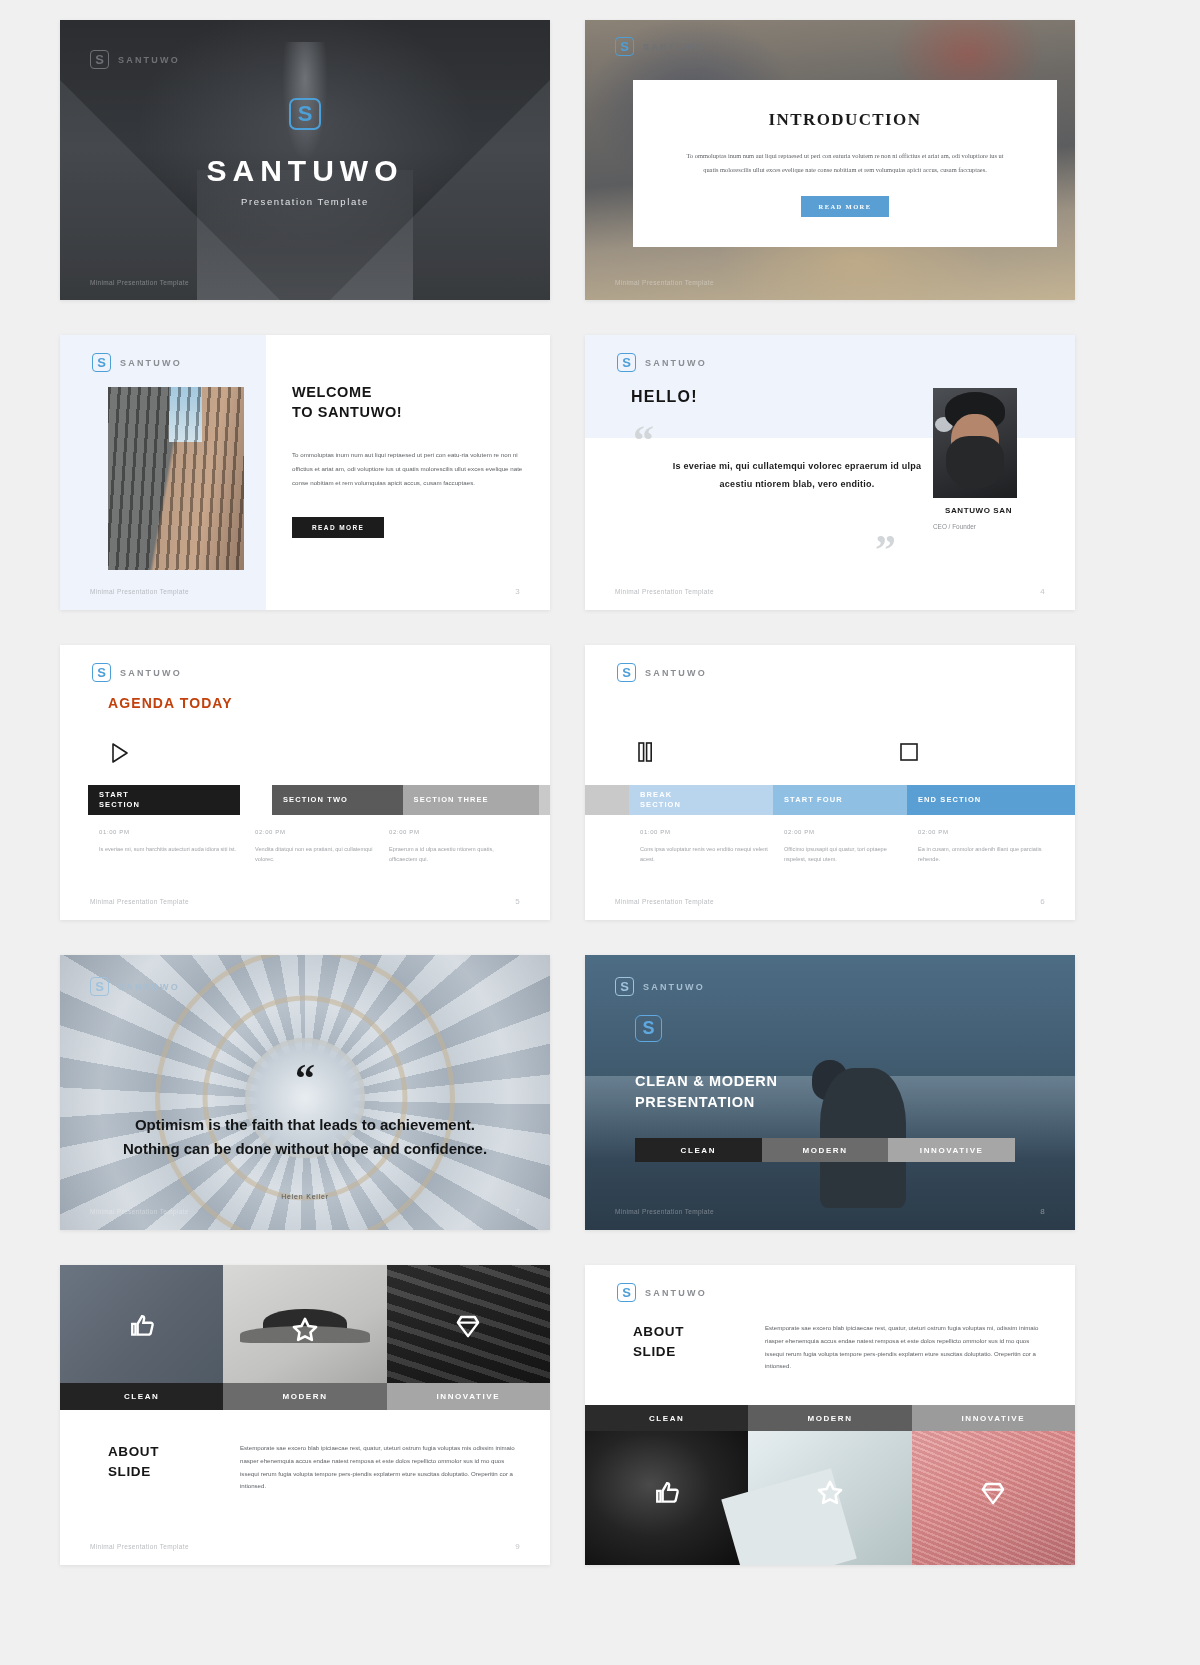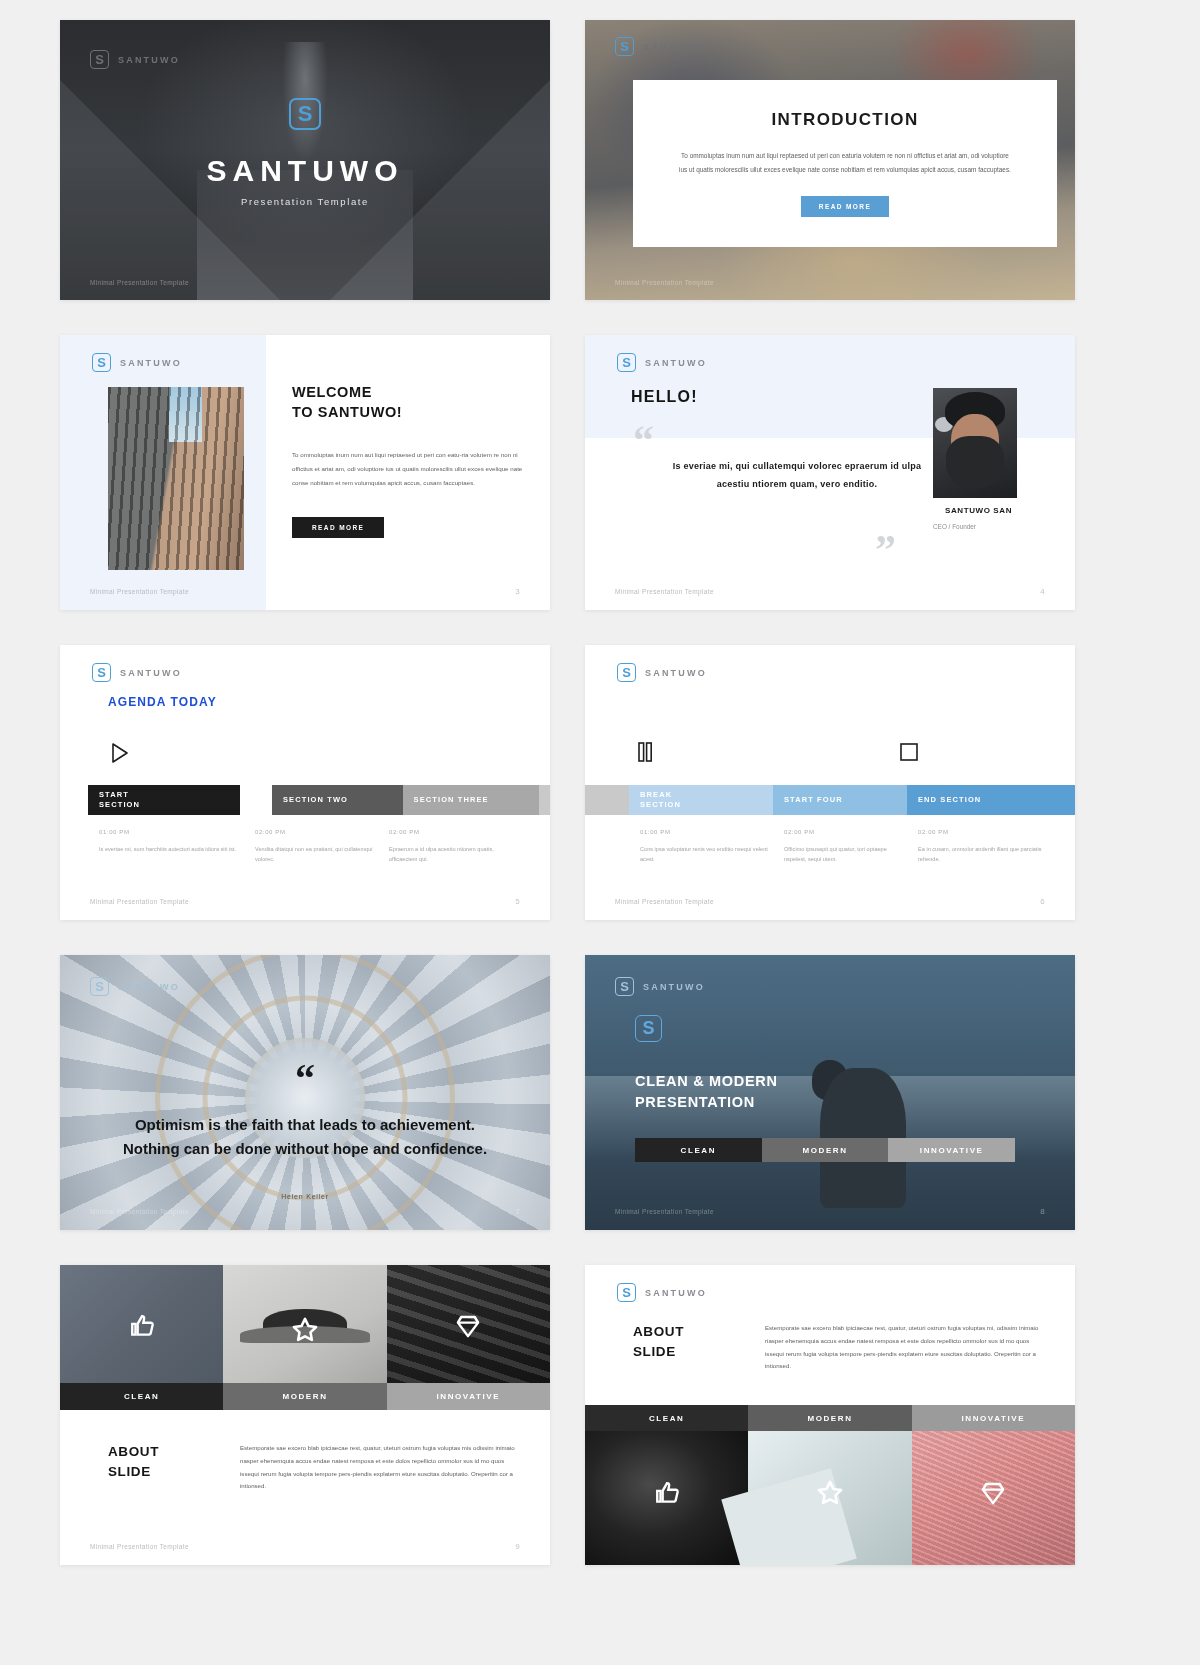--- a/index.html
+++ b/index.html
@@ -247,21 +247,21 @@
       <span class="pg"></span>
     </div>
   </div>
 
   <div class="slide">
     <div class="bg bg-desk"></div>
     <div class="logo-row" style="left:30px; top:17px;">
       <span class="logo-mark"></span>
       <span class="logo-word dim">SANTUWO</span>
     </div>
-    <div style="position:absolute; left:48px; right:18px; top:60px; bottom:53px; background:#fff; padding:30px 46px 0;">
+    <div style="position:absolute; left:48px; right:18px; top:60px; bottom:53px; background:#fff; padding:30px 46px 0;font-family:Liberation Serif, serif;">
       <div style="text-align:center; font-size:17px; font-weight:700; letter-spacing:1.4px; color:#1b1b1b;">INTRODUCTION</div>
       <div style="text-align:center; font-size:6.4px; line-height:2.2; color:#5e6165; margin-top:19px;">To ommoluptas inum num aut liqui reptaesed ut peri con eaturia volutem re non ni offictius et ariat am, odi voluptiore ius ut quatis molorescilis ullut exces evelique nate conse nobitiam et rem volumquias apicit accus, cusam faccuptaes.</div>
       <div style="text-align:center; margin-top:18px;">
         <span class="btn" style="background:#5a9fd4; padding:7px 18px;">READ MORE</span>
       </div>
     </div>
     <div class="footer onimg">
       <span>Minimal Presentation Template</span>
       <span class="pg"></span>
     </div>
@@ -292,42 +292,42 @@
   </div>
 
   <div class="slide">
     <div style="position:absolute; left:0; right:0; top:0; height:103px; background:#eef3fc;"></div>
     <div class="logo-row" style="left:32px; top:18px;">
       <span class="logo-mark"></span>
       <span class="logo-word">SANTUWO</span>
     </div>
     <div style="position:absolute; left:46px; top:53px; font-size:16px; font-weight:700; letter-spacing:1.2px; color:#151515;">HELLO!</div>
     <div class="quote-mark" style="position:absolute; left:48px; top:90px; font-size:42px;">“</div>
-    <div style="position:absolute; left:82px; top:122px; width:260px; text-align:center; font-size:9px; font-weight:700; color:#1b1b1b; line-height:2.0; letter-spacing:0.25px;">Is everiae mi, qui cullatemqui volorec epraerum id ulpa acestiu ntiorem quam, vero enditio.</div>
+    <div style="position:absolute; left:82px; top:122px; width:260px; text-align:center; font-size:9px; font-weight:700; color:#1b1b1b; line-height:2.0; letter-spacing:0.25px;">Is everiae mi, qui cullatemqui volorec epraerum id ulpa acestiu ntiorem blab, vero enditio.</div>
     <div class="quote-mark" style="position:absolute; left:290px; top:200px; font-size:42px;">”</div>
     <div class="photo-portrait" style="left:348px; top:53px; width:84px; height:110px;">
       <div class="light"></div>
         <div class="beanie"></div>
         <div class="face"></div>
         <div class="beard"></div>
     </div>
     <div style="position:absolute; left:348px; top:171px; font-size:8px; font-weight:700; letter-spacing:0.6px; color:#181818;padding-left:12px;">SANTUWO SAN</div>
     <div style="position:absolute; left:348px; top:188px; font-size:6.4px; color:#8b8e92;">CEO / Founder</div>
     <div class="footer">
       <span>Minimal Presentation Template</span>
       <span class="pg">4</span>
     </div>
   </div>
 
   <div class="slide">
     <div class="logo-row" style="left:32px; top:18px;">
       <span class="logo-mark"></span>
       <span class="logo-word">SANTUWO</span>
     </div>
-    <div style="position:absolute; left:48px; top:50px; font-size:12px; font-weight:700; letter-spacing:1.1px; color:#1d4ed8;text-align:right;">AGENDA TODAY</div>
+    <div style="position:absolute; left:48px; top:50px; font-size:14px; font-weight:700; letter-spacing:1.1px; color:#c2410c;text-align:right;">AGENDA TODAY</div>
     <div style="position:absolute; left:50px; top:97px;">
       <svg width="20" height="22" viewBox="0 0 20 22">
           <path d="M3 2 L17 11 L3 20 Z" fill="none" stroke="#1d1d1d" stroke-width="1.6" stroke-linejoin="round"></path>
         </svg>
     </div>
     <div class="tl-head" style="position:absolute; left:28px; right:0; top:140px; height:30px;">
       <div class="seg" style="background:#1c1c1c; width:156px; white-space:pre-line;">START
 SECTION</div>
       <div class="seg" style="background:#5a5a5a; width:134px;margin-left:32px;">SECTION TWO</div>
       <div class="seg" style="background:#a8a8a8; width:140px;">SECTION THREE</div>

